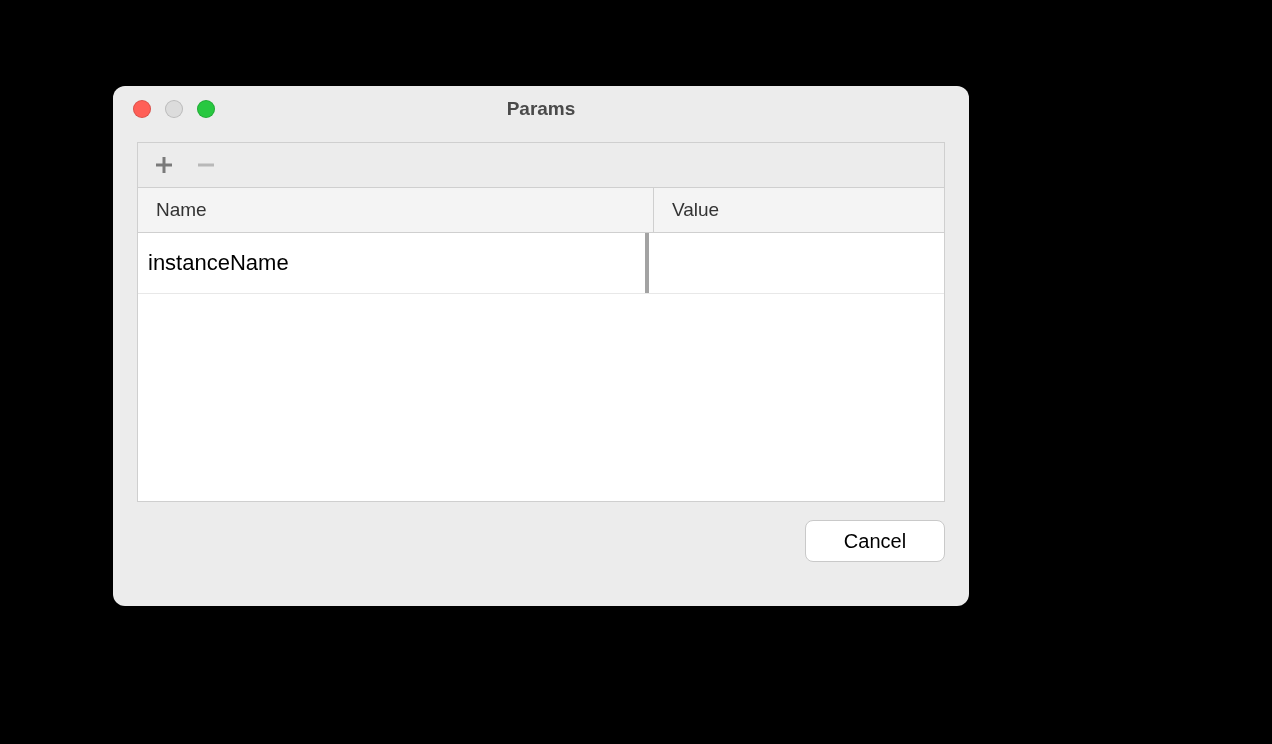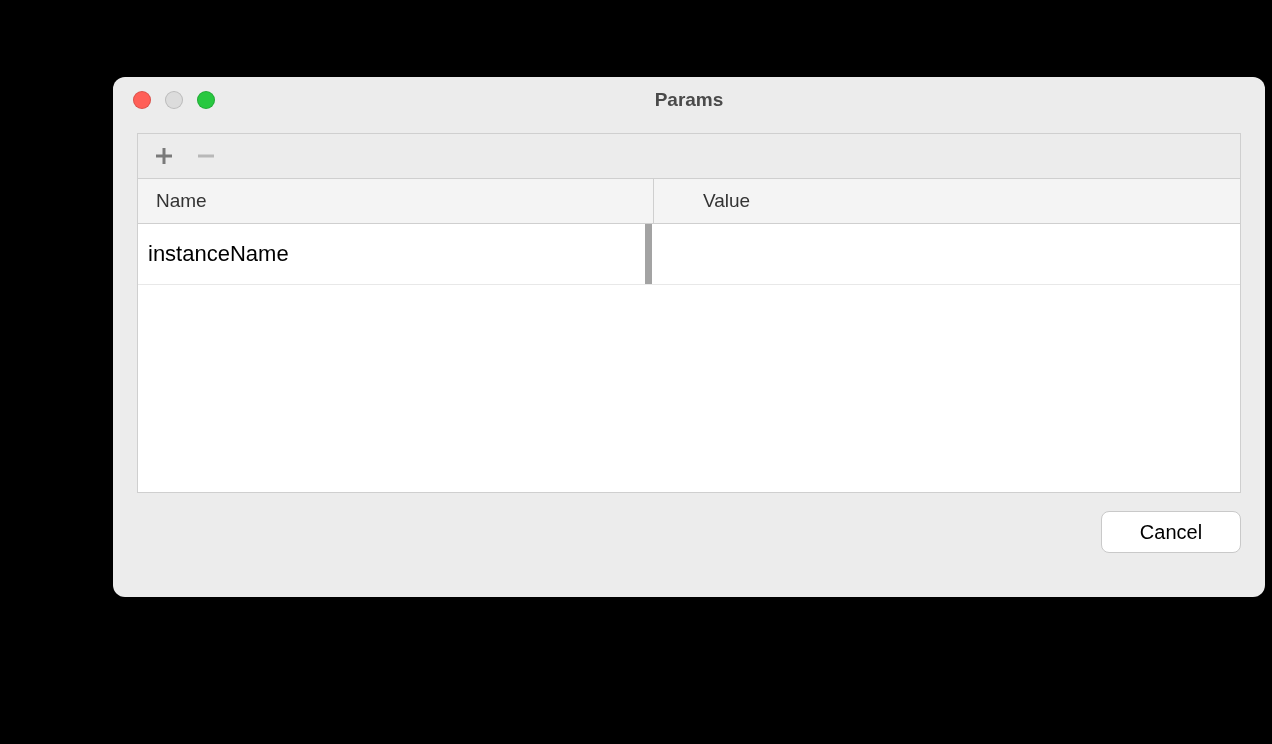--- a/index.html
+++ b/index.html
@@ -8,22 +8,22 @@
     width: 1272px;
     height: 744px;
     background: #000;
     font-family: -apple-system, "Helvetica Neue", Arial, sans-serif;
     -webkit-font-smoothing: antialiased;
   }
 
   .window {
     position: absolute;
     left: 113px;
-    top: 77px;
-    width: 1152px;
+    top: 86px;
+    width: 856px;
     height: 520px;
     background: #ececec;
     border-radius: 12px;
     box-shadow: 0 20px 60px rgba(0,0,0,0.5), 0 0 0 1px rgba(0,0,0,0.15);
     overflow: hidden;
   }
 
   .titlebar {
     position: relative;
     height: 46px;
@@ -114,22 +114,22 @@
     background: #fff;
   }
   .row .col {
     font-size: 22px;
     color: #000;
     display: flex;
     align-items: center;
     padding-left: 10px;
   }
 
-  .col.name  { flex: 0 0 497px; border-right: 7px solid #a3a3a3; }
-  .col.value { flex: 1; margin-left: 31px; }
+  .col.name  { flex: 0 0 497px; border-right: 4px solid #a3a3a3; }
+  .col.value { flex: 1; }
 
   .header-row .col.name { border-right: 1px solid #cfcfcf; }
 
   .body-rows {
     flex: 1;
     background: #fff;
   }
 
   .footer {
     display: flex;

